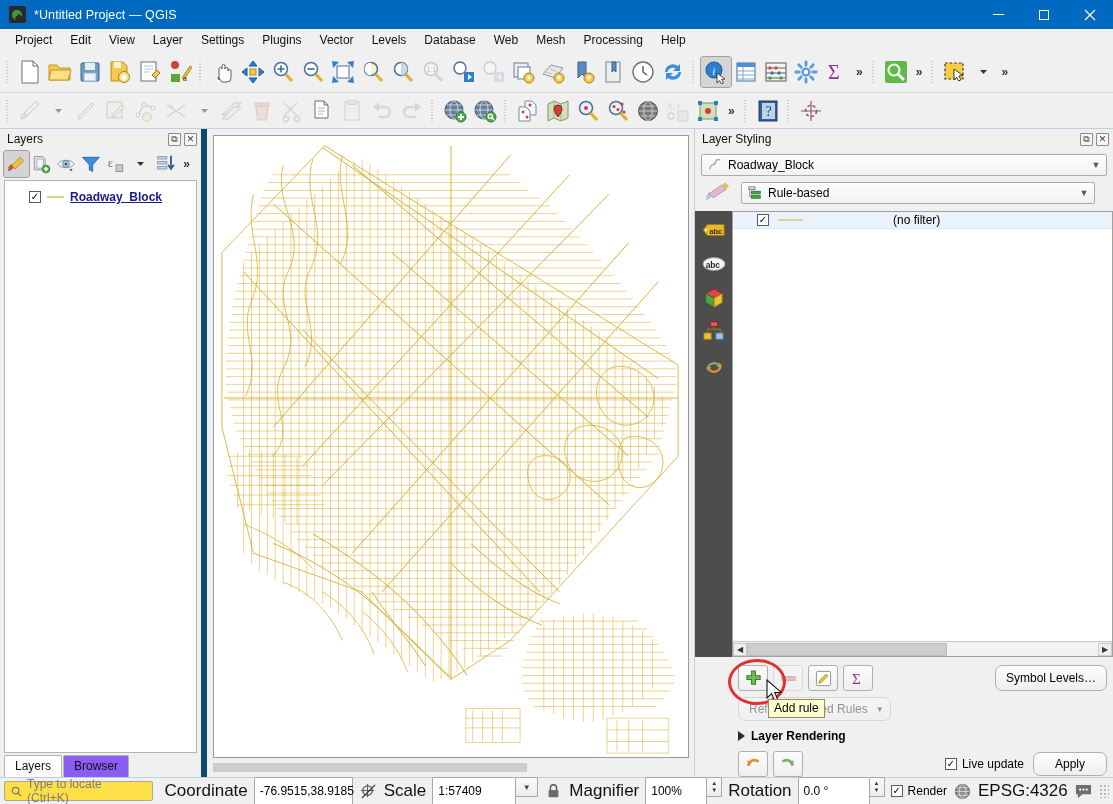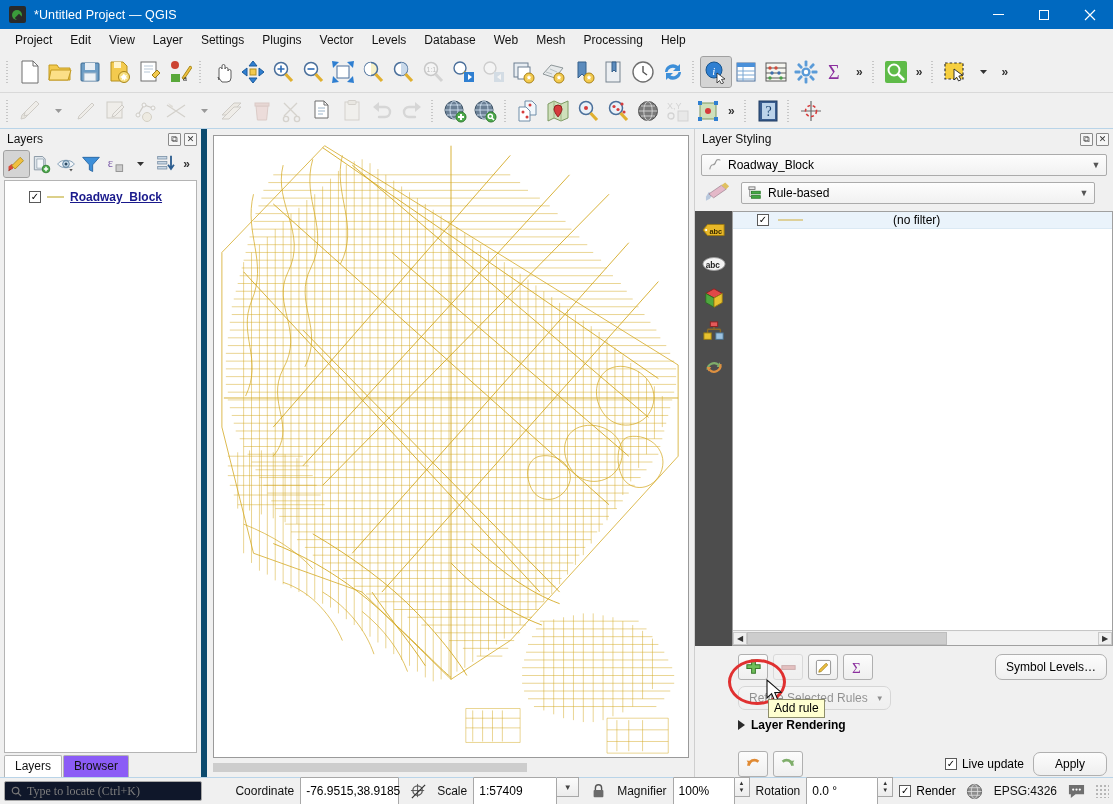--- a/index.html
+++ b/index.html
@@ -89,37 +89,37 @@
   .sb-arrow{width:14px;height:13px;display:flex;align-items:center;justify-content:center;font-size:8px;color:#333;background:#efefef;border:1px solid #cacaca;}
   .sb-track{flex:1 1 auto;height:13px;background:#f2f2f2;position:relative;}
   .sb-thumb{position:absolute;left:0;top:0;height:13px;width:57%;background:#cdcdcd;border:1px solid #bdbdbd;}
   .btn-row{display:flex;align-items:center;gap:5px;margin:8px 6px 0 43px;position:relative;}
   .sqbtn{width:30px;height:26px;border:1px solid #b0b0b0;background:linear-gradient(#fcfcfc,#efefef);border-radius:3px;display:flex;align-items:center;justify-content:center;}
   .sqbtn.dis{opacity:.35;}
   .pbtn{height:24px;border:1px solid #b0b0b0;background:linear-gradient(#fcfcfc,#efefef);border-radius:7px;
     display:flex;align-items:center;justify-content:center;padding:4px 10px;font-size:12px;text-align:center;}
   .pbtn.dis{opacity:.4;}
   .refine-row{margin:6px 6px 0 43px;display:flex;}
-  .group-row{margin:8px 6px 11px 43px;display:flex;align-items:center;gap:6px;}
+  .group-row{margin:8px 6px 0 43px;display:flex;align-items:center;gap:6px;}
   .tri{width:0;height:0;border-left:7px solid #2b2b2b;border-top:5px solid transparent;border-bottom:5px solid transparent;}
   .group-label{font-weight:bold;font-size:12px;}
   .foot-row{display:flex;align-items:center;margin:8px 6px 0 43px;gap:5px;}
   .foot-right{margin-left:auto;display:flex;align-items:center;gap:9px;}
   .chkline{display:flex;align-items:center;gap:5px;font-size:12px;}
 
   
   .hl-circle{position:absolute;left:728px;top:659px;width:58px;height:46px;border:3px solid #e03030;border-radius:50%;z-index:30;pointer-events:none;}
   .tooltip{position:absolute;left:768px;top:699px;background:#ffffd0;border:1px solid #8d8d6a;padding:1px 5px 2px 5px;font-size:12px;z-index:40;color:#000;}
   .cursor{position:absolute;left:766px;top:679px;z-index:35;}
 
   
   .status{height:27px;flex:0 0 27px;display:flex;align-items:center;background:#f0f0f0;border-top:1px solid #b9d4e8;padding:0 4px;gap:6px;}
-  .locator{width:198px;height:20px;border:1px solid #a8a8a8;background:#0f172a;border-radius:2px;display:flex;align-items:center;gap:5px;padding:0 6px;color:#7d7d7d;font-size:12px;font-family:Liberation Serif, serif;}
+  .locator{width:198px;height:20px;border:1px solid #a8a8a8;background:#fde047;border-radius:2px;display:flex;align-items:center;gap:5px;padding:0 6px;color:#7d7d7d;font-size:12px;}
   .sfield{height:28px;border:1px solid #a8a8a8;background:#fff;display:flex;align-items:center;padding:0 5px;font-size:12px;border-radius:1px;}
-  .slabel{font-size:12px;color:#111;}
+  .slabel{font-size:17px;color:#111;}
   .spin{width:15px;height:20px;border:1px solid #a8a8a8;border-left:none;background:linear-gradient(#fbfbfb,#ececec);
      display:flex;flex-direction:column;align-items:center;justify-content:center;gap:2px;}
   .spin i{font-style:normal;font-size:6px;line-height:5px;color:#333;}
   .combo-sm{width:22px;height:20px;border:1px solid #a8a8a8;border-left:none;background:linear-gradient(#fbfbfb,#ececec);display:flex;align-items:center;justify-content:center;font-size:8px;color:#444;}
   .grip-end{margin-left:auto;width:14px;height:14px;
     background-image:radial-gradient(#b6b6b6 1px, transparent 1px);background-size:4px 4px;}
 </style>
 </head>
 <body>
 

